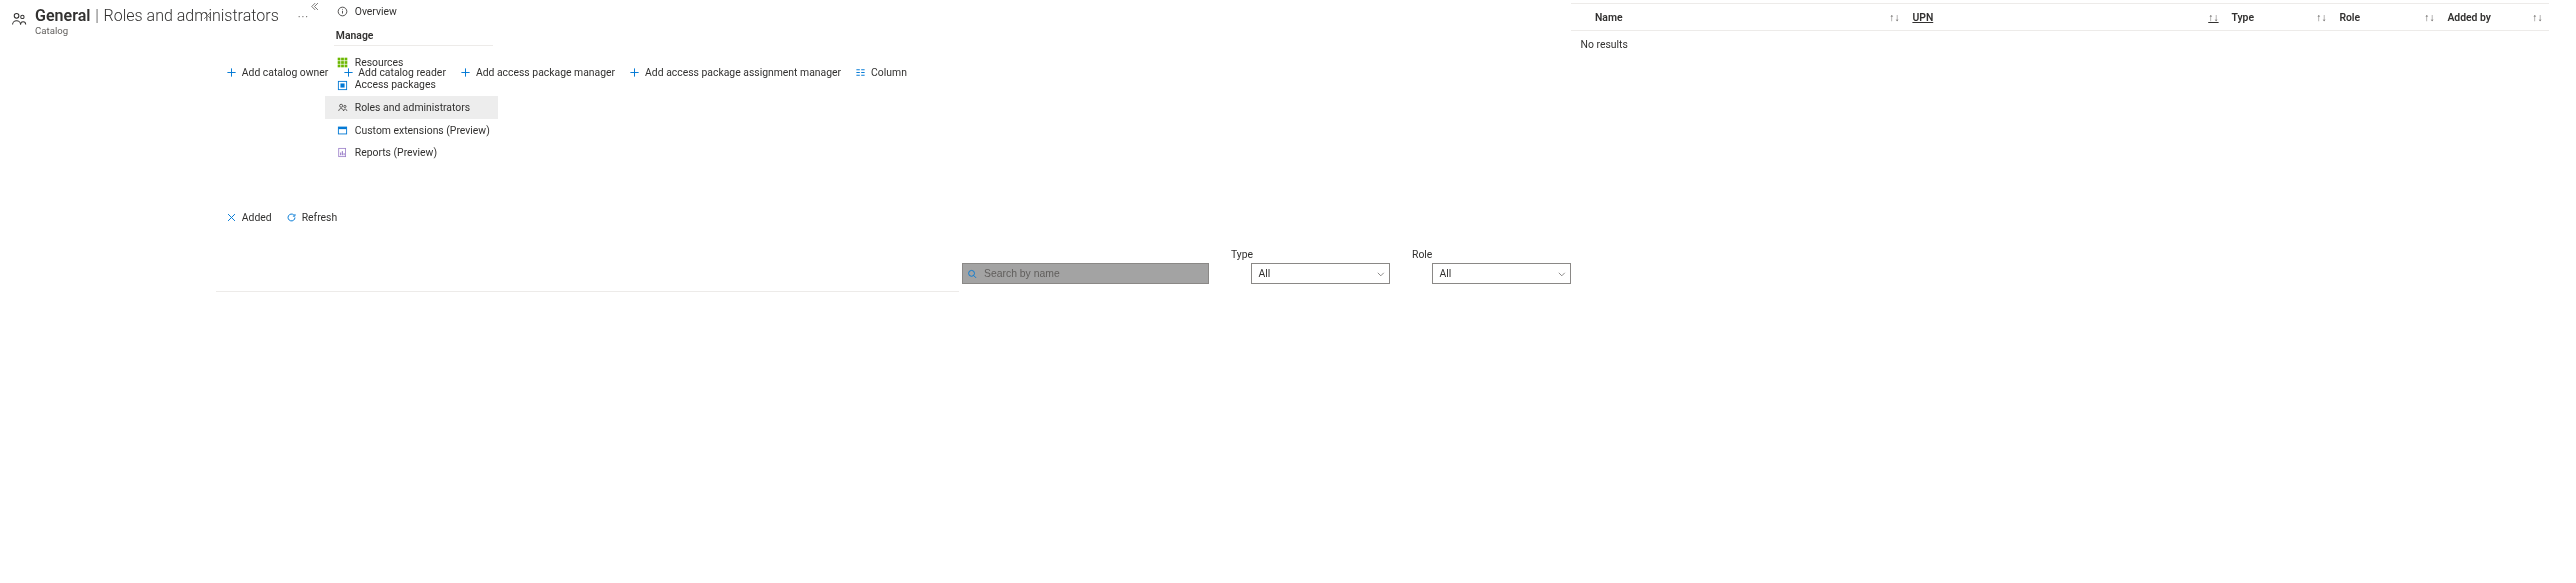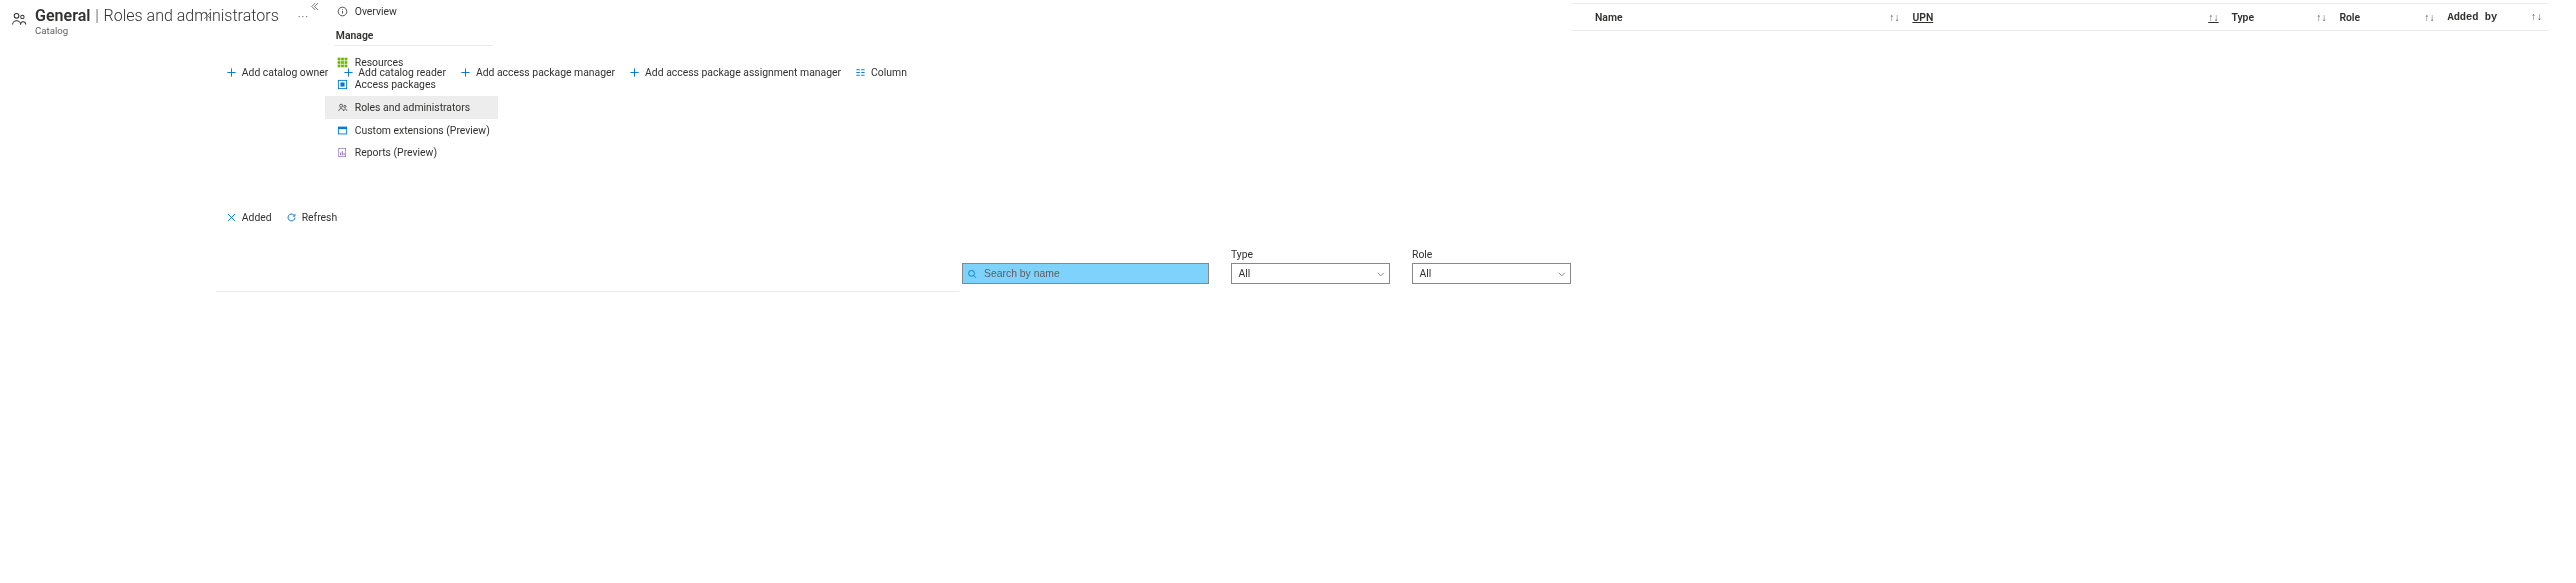--- a/index.html
+++ b/index.html
@@ -78,21 +78,21 @@
   .collapse-btn {
     color:#605e5c;
     cursor:pointer;
     font-size:10.4px;
   }
 
   
   .nav { padding: 0 0 0 0; }
   .nav-item, .nav-group-label {
     display: flex;
-    align-items: center;
+    align-items: flex-end;
     gap: 6.4px;
     padding: 4.8px 8px 4.8px 11px;
     font-size: 10.4px;
     cursor: pointer;
   }
   .nav-group-label {
     font-weight: 600;
     cursor: default;
     border-bottom: 0.8px solid #edebe9;
     margin: 3.2px 4.8px 4.8px 9.6px;
@@ -161,21 +161,21 @@
   .search-wrap {
     position: relative;
     width: 247px;
   }
   .search-input {
     width: 100%;
     height: 21px;
     border: 0.8px solid #8a8886;
     padding: 0 6.4px 0 21px;
     font-size: 10.4px;
-    background: #7dd3fc;
+    background: #a3a3a3;
     color:#323130;
   }
   .search-input::placeholder { color:#605e5c; }
   .search-ic {
     position: absolute;
     left: 4.8px; top: 50%; transform: translateY(-50%);
     color: #0078d4;
     display:flex;
   }
   .filter-group {
@@ -187,20 +187,21 @@
     width: 159px;
   }
   .dropdown-inner {
     height: 21px;
     border: 0.8px solid #8a8886;
     padding: 0 19px 0 6.4px;
     font-size: 10.4px;
     display:flex; align-items:center;
     background:#fff;
     cursor:pointer;
+    margin-left:20px;
   }
   .chev {
     position:absolute; right:4.8px; top:50%; transform:translateY(-50%);
     color:#605e5c;
     display:flex;
   }
 
   
   .grid {
     border-top: 0.8px solid #edebe9;
@@ -225,21 +226,21 @@
     color:#605e5c;
     margin-left:auto;
     display:flex;
     cursor:pointer;
     font-weight:400;
   }
   .col-name  { width: 335px; padding-left: 24px; }
   .col-upn   { width: 319px; text-decoration: underline; }
   .col-type  { width: 108px; }
   .col-role  { width: 108px; }
-  .col-added { width: 108px; font-family: Liberation Mono, monospace; }
+  .col-added { width: 108px; }
   .grid-empty {
     padding: 6.4px 0 6.4px 9.6px;
     font-size: 10.4px;
     color:#323130;
   }
 </style>
 </head>
 <body>
 
 <div class="page">
@@ -493,17 +494,18 @@
         </div>
         <div class="col col-role">
           <span>Role</span>
           <span class="sort-ic">↑↓</span>
         </div>
         <div class="col col-added">
           <span>Added by</span>
           <span class="sort-ic">↑↓</span>
         </div>
       </div>
+      <div class="grid-empty">No results</div>
     </div>
 
   </div>
 </div>
 
 
 </body></html>

